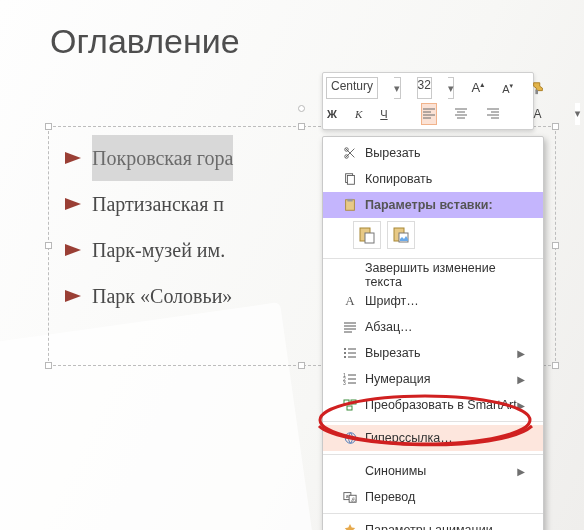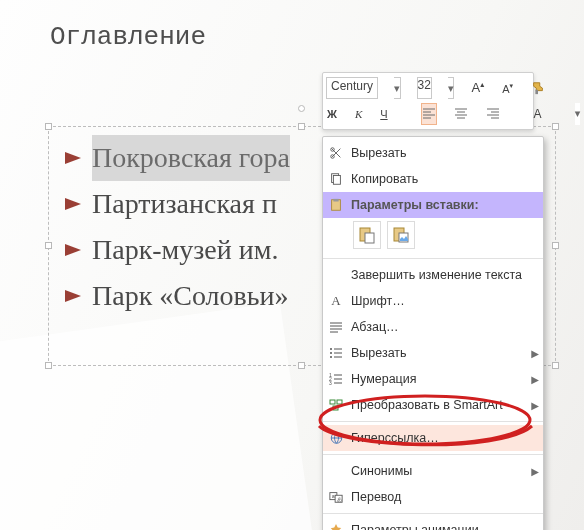--- a/index.html
+++ b/index.html
@@ -10,36 +10,36 @@
     position: relative;
     overflow: hidden;
   }
   .slide { position: absolute; inset: 0; background: linear-gradient(115deg,#fefefe 0%,#f7f7f5 60%,#efeeec 100%); }
   .slide::after{
     content:"";position:absolute;left:-120px;bottom:-60px;width:420px;height:260px;
     background:#fff;opacity:.7;transform:rotate(-8deg);border-radius:6px;
   }
   .page-title {
     position: absolute; left: 50px; top: 22px;
-    font-family: Liberation Mono, monospace;
-    font-size: 26px; font-weight: 300; color: #4e4e4e;
+    font-family: Liberation Sans, sans-serif;
+    font-size: 34px; font-weight: 300; color: #4e4e4e;
   }
   .content-box{
     position:absolute; left:48px; top:126px; width:508px; height:240px;
     border:1px dashed #bdbdbd;
   }
   .content-box .handle{position:absolute;width:7px;height:7px;background:#fff;border:1px solid #b8b8b8;}
   .content-box .tl{left:-4px;top:-4px}.content-box .tr{right:-4px;top:-4px}
   .content-box .bl{left:-4px;bottom:-4px}.content-box .br{right:-4px;bottom:-4px}
   .content-box .ml{left:-4px;top:50%;margin-top:-4px}.content-box .mr{right:-4px;top:50%;margin-top:-4px}
   .content-box .mt{top:-4px;left:50%;margin-left:-4px}.content-box .mb{bottom:-4px;left:50%;margin-left:-4px}
   .content-box .rot{left:50%;top:-22px;margin-left:-4px;border-radius:50%}
 
   .list{padding:8px 6px 0 16px;font-family:"Century","Times New Roman",serif;}
-  .item{display:flex;align-items:center;color:#8f2f2f;font-size:28px;line-height:46px;white-space:nowrap;overflow:hidden}
+  .item{display:flex;align-items:center;color:#8f2f2f;font-size:20px;line-height:46px;white-space:nowrap;overflow:hidden}
   .item .txt{color:#4a4a4a}
   .item .sel{background:#d8d8d8;color:#6b6b6b}
   .bullet{width:22px;height:12px;margin-right:5px;display:inline-block;position:relative}
   .bullet::before{content:"";position:absolute;left:0;top:0;border-left:16px solid #9a3f35;border-top:6px solid transparent;border-bottom:6px solid transparent}
 
   
   .mini-tb{
     position:absolute;left:322px;top:72px;width:212px;height:58px;
     background:#fff;border:1px solid #cfcfcf;border-radius:2px;
     box-shadow:0 2px 4px rgba(0,0,0,.15);padding:3px;
@@ -58,21 +58,21 @@
   .align-hl{background:#fbe2d5;border:1px solid #f1b38b}
   .swatch{width:14px;height:4px;display:inline-block}
 
   
   .ctx{
     position:absolute;left:322px;top:136px;width:222px;
     background:#fff;border:1px solid #c9c9c9;border-radius:2px;
     box-shadow:2px 3px 6px rgba(0,0,0,.25);font-size:12.5px;color:#333;
     padding:3px 0;
   }
-  .mi{display:flex;align-items:center;height:26px;padding:0 2px;position:relative}
+  .mi{display:flex;align-items:center;height:26px;padding:0 16px;position:relative}
   .mi.hdr{color:#555;font-weight:700;background:#c4b5fd}
   .mi-icon{width:22px;display:flex;align-items:center;justify-content:center;color:#555}
   .mi-label{flex:1;padding-left:4px}
   .mi .arrow{color:#6f6f6f;font-size:10px;margin-right:2px}
   .sep-h{height:1px;background:#e1e1e1;margin:3px 0}
   .paste-icons{display:flex;gap:6px;padding:3px 0 6px 30px}
   .paste-btn{width:28px;height:28px;border:1px solid #dcdcdc;background:#fff;display:flex;align-items:center;justify-content:center}
   .mi.hyper{background:#fde6dd}
   .underline-acc{text-decoration-thickness:1px}
 

